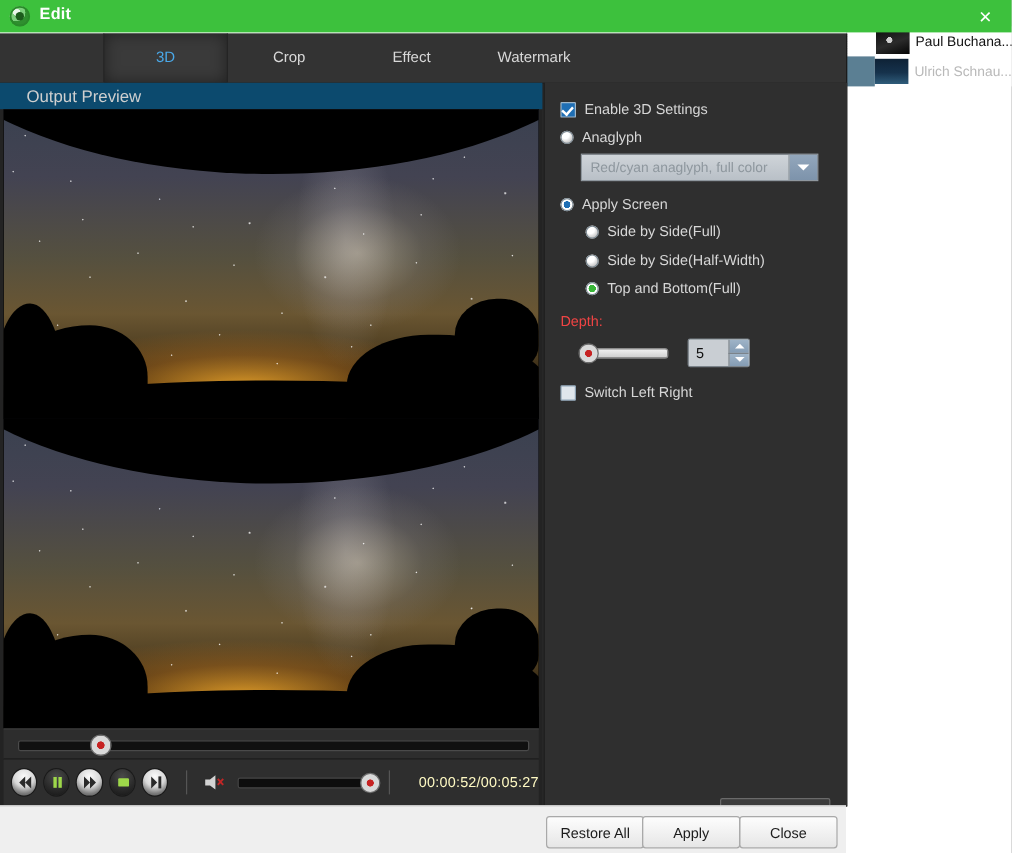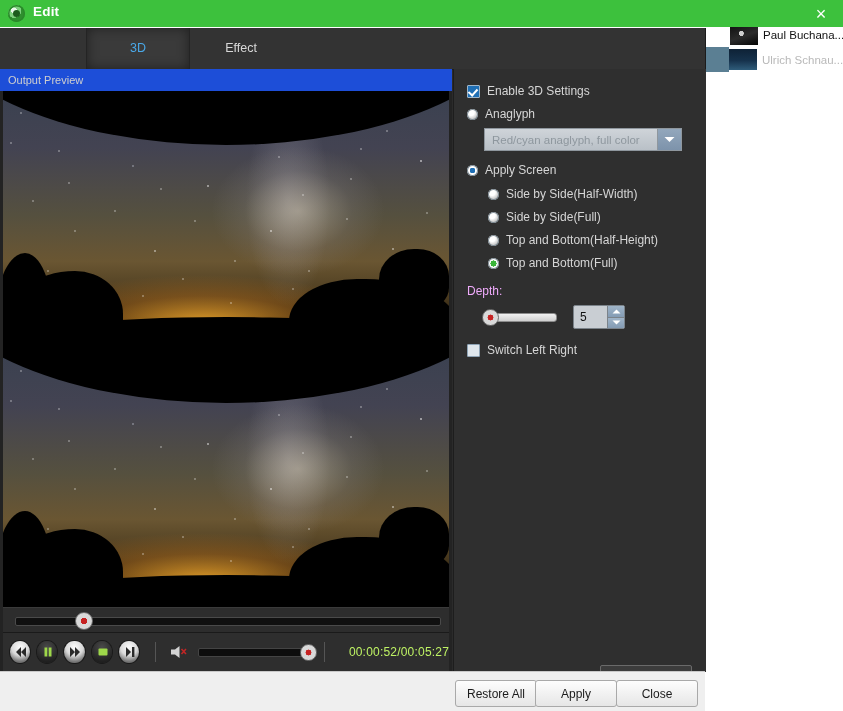--- a/index.html
+++ b/index.html
@@ -48,22 +48,22 @@
   #tabbar{position:absolute;left:0;top:0;width:705px;height:41px;background:#333333;
     border-bottom:1px solid #1d1d1d;display:flex;}
   #tabbar .spacer{width:86px;flex:0 0 86px;}
   .tab{width:102px;flex:0 0 102px;height:41px;line-height:41px;text-align:center;
     font-size:12.5px;color:#d8d8d8;cursor:pointer;}
   .tab.active{background:#3a3a3a;color:#4aa8e8;border-left:1px solid #242424;border-right:1px solid #242424;
     box-shadow:inset 0 0 12px rgba(0,0,0,.45);}
 
   
   #preview-col{position:absolute;left:0;top:41px;width:452px;height:603px;background:#232323;}
-  #preview-label{height:22px;line-height:22px;padding-left:8px;color:#cfcfcf;font-size:11px;
-    background:#1d4ed8;}
+  #preview-label{height:22px;line-height:22px;padding-left:22px;color:#cfcfcf;font-size:14px;
+    background:#0c4a6e;}
   #video-area{position:relative;left:3px;width:446px;height:516px;background:#000000;overflow:hidden;}
   .half{position:relative;width:446px;height:258px;overflow:hidden;background:#000;}
   .sky{position:absolute;left:0;top:0;width:446px;height:258px;
     background:
       radial-gradient(ellipse 120px 90px at 295px 120px, rgba(215,205,190,.50) 0%, rgba(150,145,150,.18) 45%, rgba(0,0,0,0) 72%),
       radial-gradient(ellipse 60px 150px at 285px 110px, rgba(190,185,195,.30) 0%, rgba(0,0,0,0) 70%),
       radial-gradient(ellipse 230px 60px at 200px 232px, rgba(255,178,45,.85) 0%, rgba(205,120,25,.35) 45%, rgba(0,0,0,0) 80%),
       linear-gradient(180deg,#3a4150 0%, #434352 22%, #55503f 48%, #6a5632 66%, #4a3a1e 80%, #120d06 95%, #000 100%);
   }
   .stars{position:absolute;left:0;top:0;width:446px;height:258px;opacity:.95;
@@ -139,21 +139,21 @@
     box-shadow:0 0 0 1px #1a1a1a;position:relative;}
   .tbtn.dark{background:radial-gradient(circle at 50% 28%,#4a4a4a 0%,#2e2e2e 50%,#141414 100%);}
   .tbtn svg{position:absolute;left:0;top:0;}
   .tsep{width:1px;height:20px;background:#555;margin:0 10px 0 16px;}
   #speaker{position:relative;width:22px;height:18px;margin-left:2px;cursor:pointer;}
   #vol-track{position:relative;width:118px;height:7px;background:#0d0d0d;border:1px solid #444;
     border-radius:2px;margin-left:8px;}
   #vol-handle{position:absolute;left:101px;top:-5px;width:15px;height:15px;border-radius:50%;
     background:radial-gradient(circle at 50% 50%,#c62222 0 26%, #d9d9d9 30% 70%, #8a8a8a 100%);
     border:1px solid #6e6e6e;cursor:pointer;}
-  #time-text{margin-left:14px;color:#bef264;font-size:12px;letter-spacing:.2px;}
+  #time-text{margin-left:14px;color:#fef9c3;font-size:12px;letter-spacing:.2px;}
 
   
   #settings{position:absolute;left:453px;top:41px;width:252px;height:603px;background:#2f2f2f;
     border-left:1px solid #1d1d1d;}
   .row{display:flex;align-items:center;color:#d6d6d6;font-size:12px;}
   .chk{width:11px;height:11px;border:1px solid #9fb6c9;background:#1f6fb5;border-radius:1px;
     position:relative;flex:0 0 11px;cursor:pointer;}
   .chk:after{content:"";position:absolute;left:2px;top:1px;width:4px;height:7px;
     border:solid #ffffff;border-width:0 2px 2px 0;transform:rotate(42deg);}
   .chk.empty{background:#dfe6ec;border:1px solid #8ea3b5;}
@@ -164,21 +164,21 @@
   .radio.on-blue{background:radial-gradient(circle at 50% 50%,#1f6fb5 0 35%, #ffffff 38% 62%, #7f9ab0 100%);}
   .radio.on-green{background:radial-gradient(circle at 50% 50%,#39b539 0 38%, #ffffff 41% 64%, #7fa87f 100%);}
   .lbl{margin-left:7px;}
   #combo{position:relative;margin:7px 0 0 30px;width:196px;height:21px;
     background:linear-gradient(180deg,#cfd4d9 0%,#b9c0c7 100%);border:1px solid #8f979e;border-radius:0;
     display:flex;align-items:center;}
   #combo-text{margin-left:7px;color:#8e979e;font-size:11.5px;}
   #combo-btn{position:absolute;right:0;top:0;width:23px;height:21px;
     background:linear-gradient(180deg,#93a7bc 0%,#7d93ab 100%);border-left:1px solid #8f979e;
     display:flex;align-items:center;justify-content:center;cursor:pointer;}
-  #depth-label{margin-top:14px;color:#f0abfc;font-size:12px;}
+  #depth-label{margin-top:14px;color:#ef4444;font-size:12px;}
   #depth-row{display:flex;align-items:center;margin-top:7px;margin-left:33px;}
   #depth-track{position:relative;width:68px;height:7px;
     background:linear-gradient(180deg,#f2f2f2 0%,#cfcfcf 100%);border:1px solid #8c8c8c;border-radius:3px;}
   #depth-handle{position:absolute;left:-6px;top:-5px;width:15px;height:15px;border-radius:50%;
     background:radial-gradient(circle at 50% 50%,#c62222 0 26%, #d9d9d9 30% 70%, #8a8a8a 100%);
     border:1px solid #6e6e6e;cursor:pointer;}
   #spin{display:flex;margin-left:16px;width:50px;height:22px;border:1px solid #7b838a;border-radius:2px;
     background:#c9ced3;overflow:hidden;}
   #spin-val{flex:1;display:flex;align-items:center;padding-left:6px;color:#111;font-size:12px;}
   #spin-btns{width:17px;display:flex;flex-direction:column;}
@@ -223,21 +223,23 @@
     <div id="app-icon"></div>
     <div id="app-title">Edit</div>
     <div id="close-x">×</div>
   </div>
 
   <div id="shell">
 
     <div id="tabbar">
       <div class="spacer"></div>
       <div class="tab active">3D</div>
+      <div class="tab">Crop</div>
       <div class="tab">Effect</div>
+      <div class="tab">Watermark</div>
     </div>
 
     <div id="preview-col">
       <div id="preview-label">Output Preview</div>
 
       <div id="video-area">
 
         <div class="half">
           <div class="sky"></div>
           <div class="stars"></div>
@@ -334,31 +336,27 @@
               <path d="M0.5 1 L5.5 6 L10.5 1 Z" fill="#ffffff"></path>
             </svg>
         </div>
       </div>
 
       <div class="row" style="margin:12px 0 0 13px;">
         <div class="radio on-blue"></div>
         <div class="lbl">Apply Screen</div>
       </div>
 
+      <div class="row" style="margin:9px 0 0 34px;">
+        <div class="radio"></div>
+        <div class="lbl">Side by Side(Full)</div>
+      </div>
       <div class="row" style="margin:10px 0 0 34px;">
         <div class="radio"></div>
         <div class="lbl">Side by Side(Half-Width)</div>
-      </div>
-      <div class="row" style="margin:9px 0 0 34px;">
-        <div class="radio"></div>
-        <div class="lbl">Side by Side(Full)</div>
-      </div>
-      <div class="row" style="margin:9px 0 0 34px;">
-        <div class="radio"></div>
-        <div class="lbl">Top and Bottom(Half-Height)</div>
       </div>
       <div class="row" style="margin:9px 0 0 34px;">
         <div class="radio on-green"></div>
         <div class="lbl">Top and Bottom(Full)</div>
       </div>
 
       <div id="depth-label" style="margin-left:13px;">Depth:</div>
 
       <div id="depth-row">
         <div id="depth-track">

